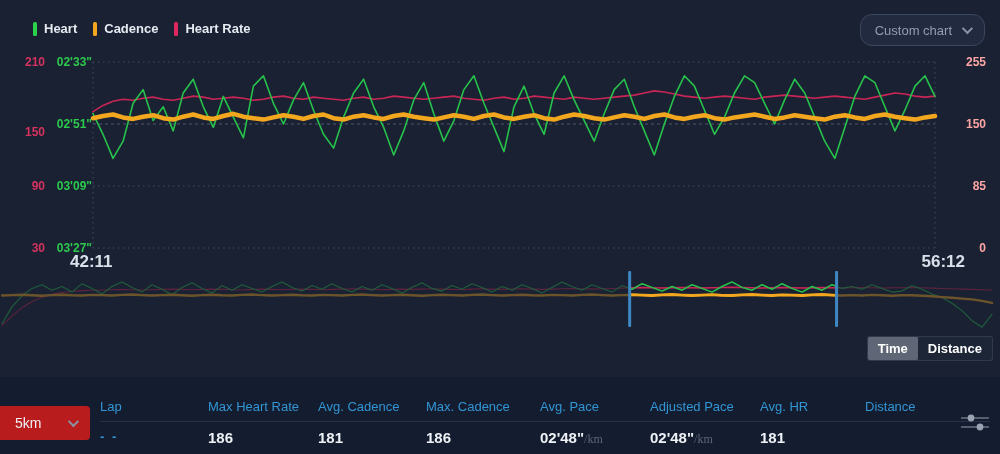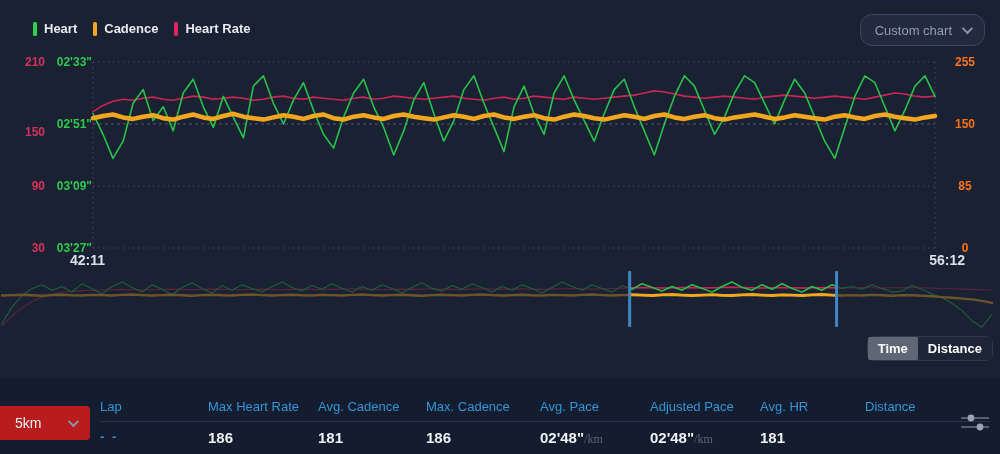--- a/index.html
+++ b/index.html
@@ -23,26 +23,26 @@
   .chev { width:8px; height:8px; border-right:2px solid #8a93a6; border-bottom:2px solid #8a93a6;
     transform:rotate(45deg) translateY(-2px); }
 
   
   #chart-svg { position:absolute; left:0; top:0; z-index:1; }
 
   
   .tick { position:absolute; font-size:12px; font-weight:bold; line-height:16px; }
   .tick-hr { left:0; width:45px; text-align:right; color:#d43360; }
   .tick-pace { left:48px; width:44px; text-align:right; color:#2dc94e; }
-  .tick-cad { left:944px; width:42px; text-align:center; color:#f97316; }
-  .xlabel { position:absolute; font-size:14px; font-weight:bold; color:#dae0e9; width:60px; }
+  .tick-cad { left:944px; width:42px; text-align:right; color:#fca5a5; }
+  .xlabel { position:absolute; font-size:17px; font-weight:bold; color:#dae0e9; width:60px; }
 
   
   .toggle { position:absolute; right:7px; top:336px; display:flex; background:#313a4c;
-    border-radius:8px; padding:1px; z-index:3; }
+    border-radius:3px; padding:1px; z-index:3; }
   .toggle-seg { font-size:13px; color:#ffffff; padding:4px 10px; border-radius:2px; cursor:pointer; }
   .toggle-seg.selected { background:#5f6777; font-weight:bold; }
   .toggle-seg.unselected { background:#1d2637; font-weight:bold; }
 
   
   .table-section { position:absolute; left:0; top:377px; width:1000px; height:77px;
     background:#141d2f; z-index:2; }
   .lap-select { position:absolute; left:0; top:29px; width:90px; height:34px; background:#b91c1c;
     border-radius:0 4px 4px 0; display:flex; align-items:center; cursor:pointer; }
   .lap-select-value { color:#eef1f6; font-size:14px; margin-left:15px; flex:1; }

